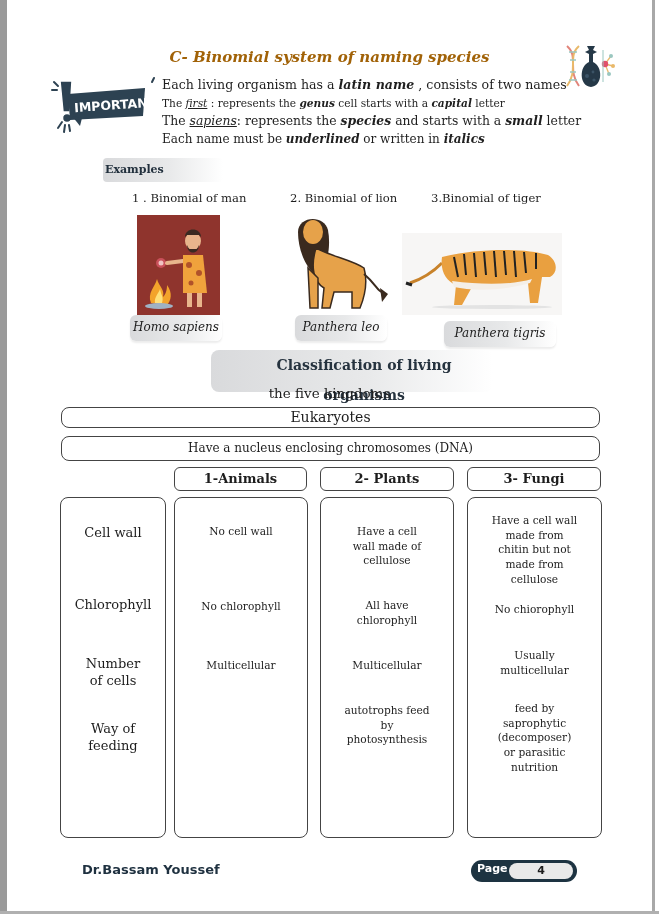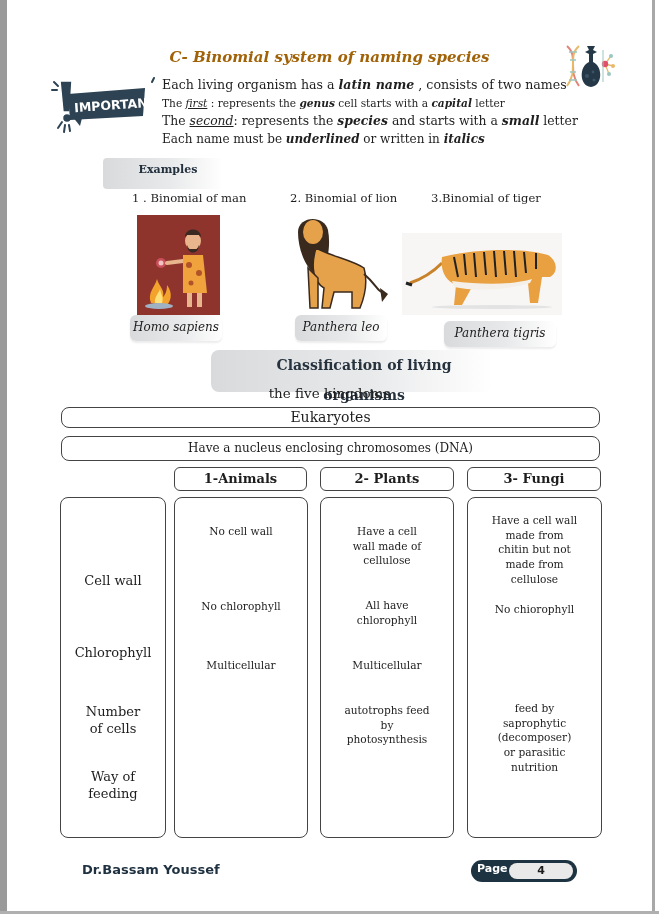--- a/index.html
+++ b/index.html
@@ -20,22 +20,22 @@
   .rules { position:absolute; left:162px; top:76px; width:420px; font-family:"DejaVu Serif", serif; color:#1f1f1f; }
   .rules .r { white-space:nowrap; line-height:18px; }
   .rules .r1 { font-size:12.6px; }
   .rules .r2 { font-size:10.6px; }
   .rules .r3 { font-size:12.4px; }
   .rules .r4 { font-size:12px; }
   .bi { font-weight:bold; font-style:italic; }
   .ui { text-decoration:underline; font-style:italic; }
 
   .pill-grad { background:linear-gradient(90deg,#d9dadc 0%, #e8e9ea 55%, #ffffff 100%); }
-  .examples-tag { position:absolute; left:103px; top:158px; width:120px; height:31px; border-radius:4px;
-                  font-weight:bold; font-size:11px; color:#22303d; line-height:24px; padding-left:10px; box-sizing:border-box;text-align:center; }
+  .examples-tag { position:absolute; left:103px; top:158px; width:120px; height:24px; border-radius:4px;
+                  font-weight:bold; font-size:11px; color:#22303d; line-height:24px; padding-left:2px; box-sizing:border-box; }
 
   .ex-label { position:absolute; top:191px; font-size:11.6px; color:#1d1d1d; white-space:nowrap; }
 
   .img-man { position:absolute; left:137px; top:215px; width:83px; height:100px; background:#8f342d; }
   .img-lion { position:absolute; left:294px; top:212px; width:96px; height:104px; }
   .img-tiger { position:absolute; left:402px; top:233px; width:160px; height:82px; background:#f7f6f5; }
 
   .sci { position:absolute; top:315px; height:26px; border-radius:6px; font-style:italic; font-size:12px;
          line-height:24px; text-align:center; color:#1d1d1d; box-shadow:0 2px 2px rgba(0,0,0,0.08); }
 
@@ -46,21 +46,21 @@
 
   .bar { position:absolute; left:61px; width:539px; border:1.3px solid #444; border-radius:8px; text-align:center; box-sizing:border-box; }
   .bar-euk { top:407px; height:21px; font-size:14px; line-height:19px; }
   .bar-nuc { top:436px; height:25px; font-size:12px; line-height:23px; }
 
   .khead { position:absolute; top:467px; height:24px; border:1.3px solid #444; border-radius:6px; box-sizing:border-box;
            font-weight:bold; font-size:13px; text-align:center; line-height:21px; }
 
   .col { position:absolute; top:497px; height:341px; border:1.3px solid #444; border-radius:8px; box-sizing:border-box; }
   .cell { position:absolute; left:0; width:100%; text-align:center; font-size:10.6px; line-height:14.7px; color:#1d1d1d; }
-  .lcell { position:absolute; left:0; width:100%; text-align:center; font-size:13px; line-height:17px; color:#1d1d1d;margin-top:48px; }
+  .lcell { position:absolute; left:0; width:100%; text-align:center; font-size:13px; line-height:17px; color:#1d1d1d; }
 
   .author { position:absolute; left:82px; top:862px; font-family:"DejaVu Sans", sans-serif; font-weight:bold;
             font-size:13px; color:#1f3140; }
   .page-badge { position:absolute; left:471px; top:860px; width:106px; height:22px; border-radius:11px; background:#1d3341; }
   .page-badge .lbl { position:absolute; left:6px; top:2px; font-family:"DejaVu Sans", sans-serif; font-weight:bold;
                      font-size:11px; color:#ffffff; }
   .page-badge .num { position:absolute; left:38px; top:3px; width:64px; height:16px; border-radius:8px; background:#e9e9e9;
                      font-family:"DejaVu Sans", sans-serif; font-weight:bold; font-size:11px; color:#1d1d1d;
                      text-align:center; line-height:16px; }
 </style>
@@ -114,21 +114,21 @@
     <circle cx="48" cy="14" r="2" fill="#9ac7c0"></circle>
       <circle cx="50" cy="24" r="2" fill="#e9b96a"></circle>
       <circle cx="46" cy="32" r="2" fill="#9ac7c0"></circle>
     <line x1="40" y1="8" x2="40" y2="40" stroke="#9ac7c0" stroke-width="1"></line>
   </svg>
 </div>
 
 <div class="rules">
   <div class="r r1"><span>Each living organism has a </span><span class="bi">latin name</span><span> , consists of two names</span></div>
   <div class="r r2"><span>The </span><span class="ui">first</span><span> : represents the </span><span class="bi">genus</span><span> cell starts with a </span><span class="bi">capital</span><span> letter</span></div>
-  <div class="r r3"><span>The </span><span class="ui">second</span><span>: represents the </span><span class="bi">species</span><span> and starts with a </span><span class="bi">small</span><span> letter</span></div>
+  <div class="r r3"><span>The </span><span class="ui">sapiens</span><span>: represents the </span><span class="bi">species</span><span> and starts with a </span><span class="bi">small</span><span> letter</span></div>
   <div class="r r4"><span>Each name must be </span><span class="bi">underlined</span><span> or written in </span><span class="bi">italics</span></div>
 </div>
 
 <div class="examples-tag pill-grad">Examples</div>
 
 <div class="ex-label" style="left:132px;text-align:center;">1 . Binomial of man</div>
 <div class="ex-label" style="left:290px;">2. Binomial of lion</div>
 <div class="ex-label" style="left:431px;">3.Binomial of tiger</div>
 
 <div class="img-man">
@@ -213,20 +213,21 @@
 <div class="col" style="left:320px;width:134px;">
   <div class="cell" style="top:26px;">Have a cell<br>wall made of<br>cellulose</div>
   <div class="cell" style="top:100px;">All have<br>chlorophyll</div>
   <div class="cell" style="top:160px;">Multicellular</div>
   <div class="cell" style="top:205px;">autotrophs feed<br>by<br>photosynthesis</div>
 </div>
 
 <div class="col" style="left:467px;width:135px;">
   <div class="cell" style="top:15px;">Have a cell wall<br>made from<br>chitin but not<br>made from<br>cellulose</div>
   <div class="cell" style="top:104px;">No chiorophyll</div>
+  <div class="cell" style="top:150px;">Usually<br>multicellular</div>
   <div class="cell" style="top:203px;">feed by<br>saprophytic<br>(decomposer)<br>or parasitic<br>nutrition</div>
 </div>
 
 <div class="author">Dr.Bassam Youssef</div>
 <div class="page-badge">
   <span class="lbl">Page</span>
   <span class="num">4</span>
 </div>
 
 </body></html>

